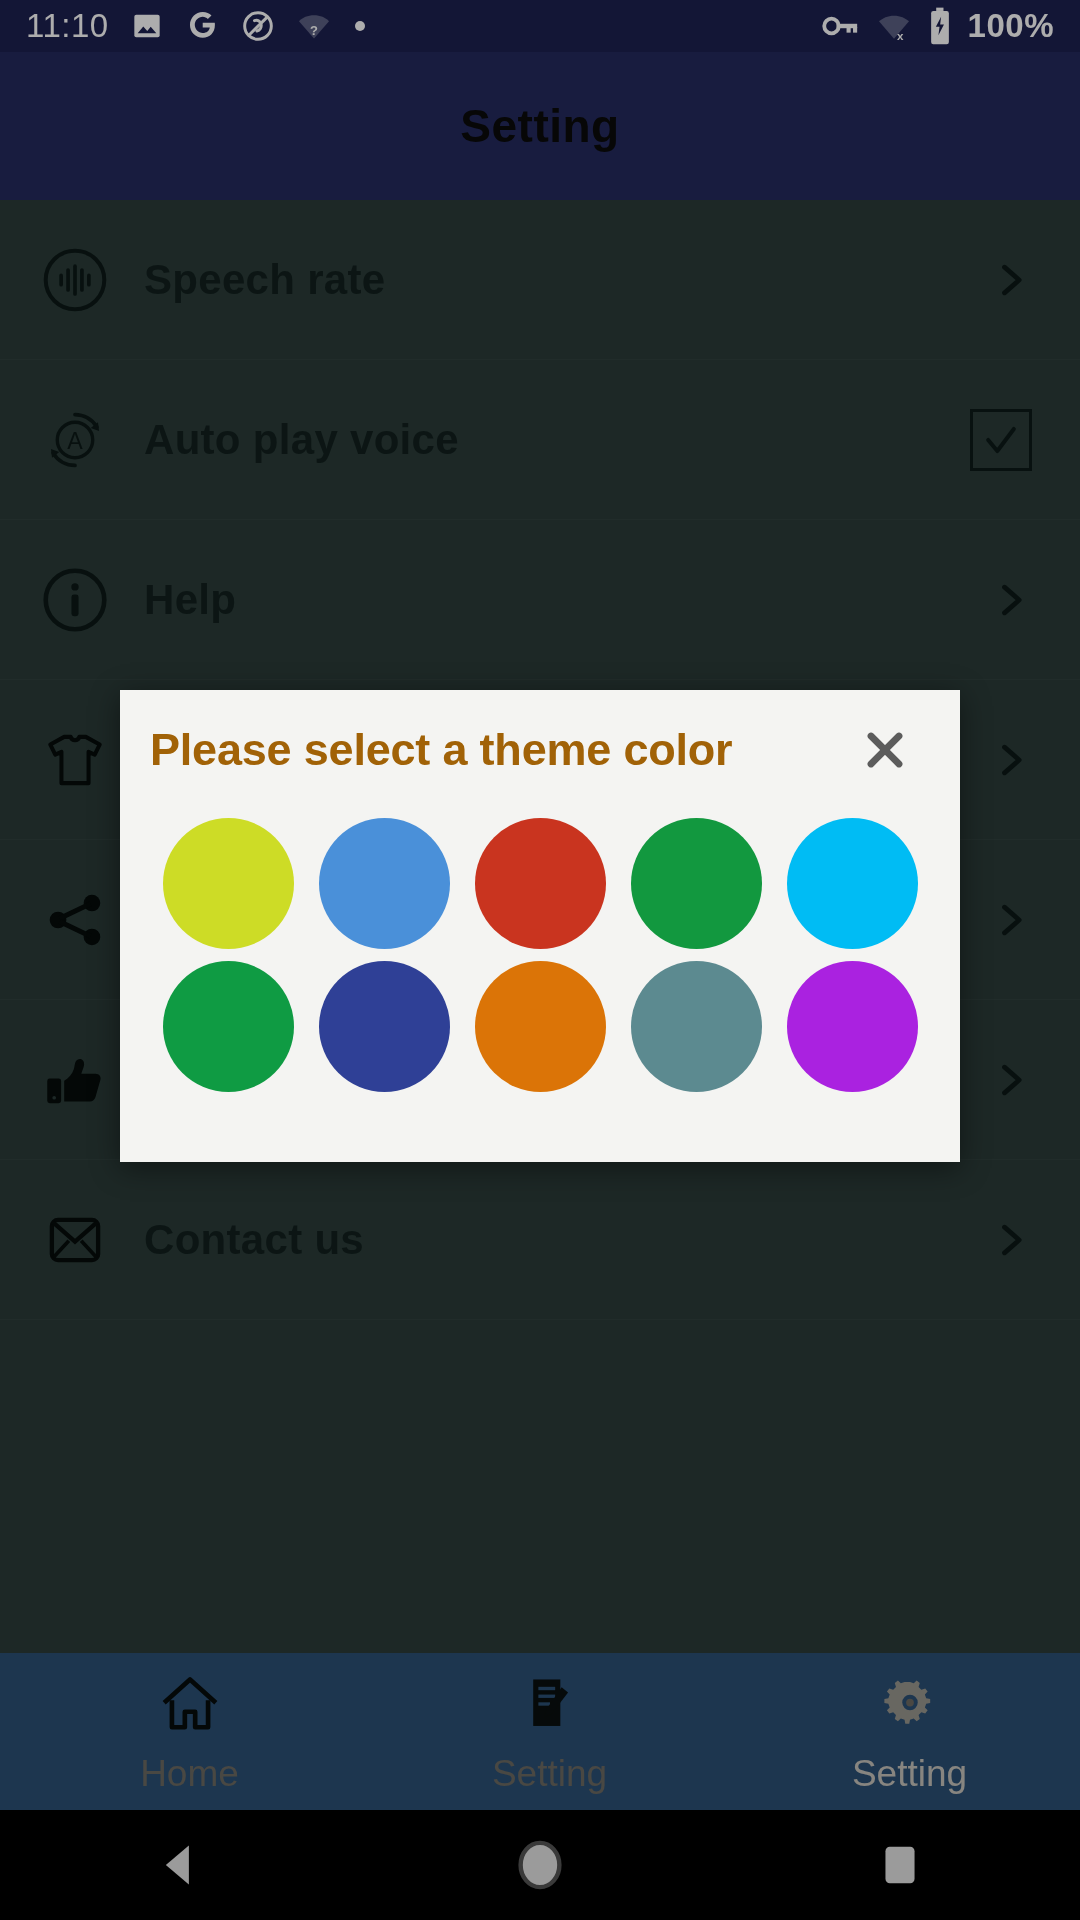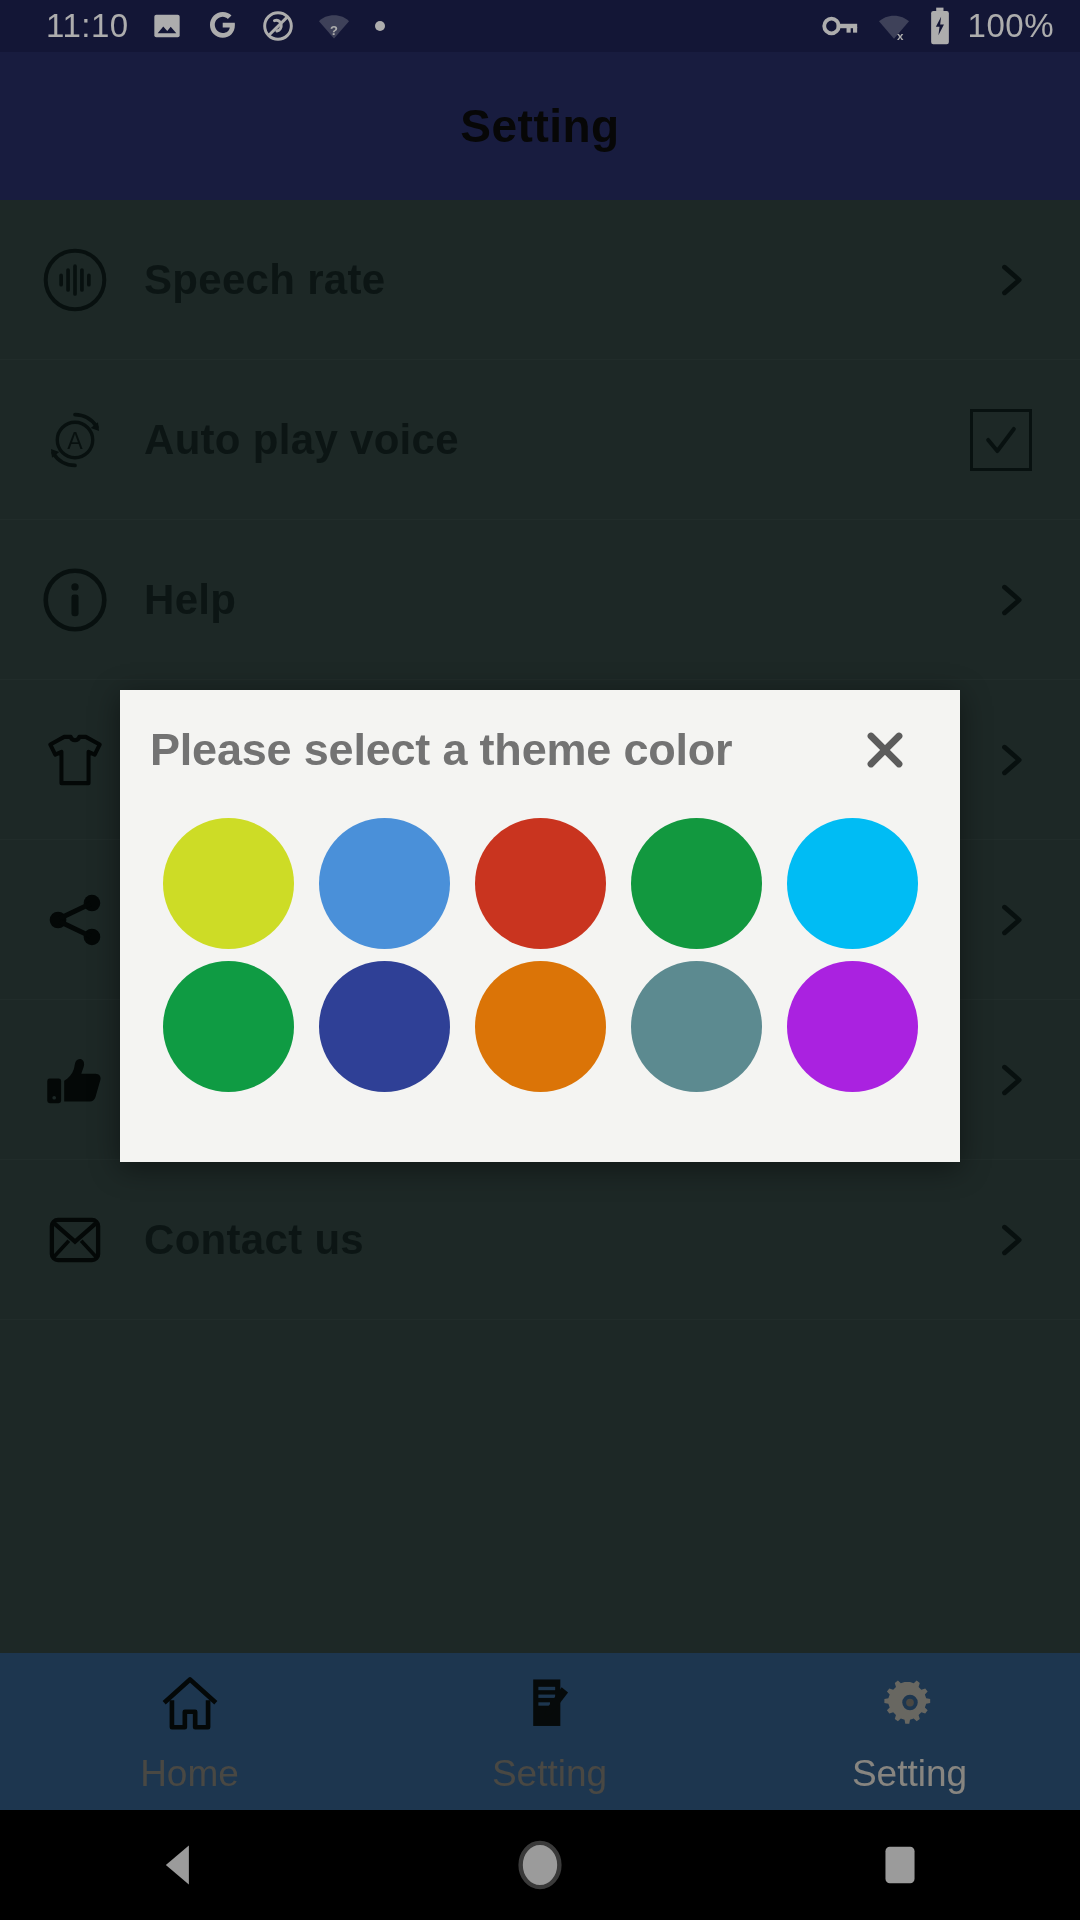--- a/index.html
+++ b/index.html
@@ -18,24 +18,24 @@
 
   
   #statusbar {
     position: absolute; top: 0; left: 0;
     width: 1080px; height: 52px;
     background: #1d2150;
     display: flex; align-items: center;
     padding: 0 26px;
     color: #ffffff;
   }
-  #status-left { display: flex; align-items: center; gap: 22px; margin-left: 20px; }
+  #status-left { display: flex; align-items: center; gap: 22px; }
   #status-right { display: flex; align-items: center; gap: 16px; margin-left: auto; }
   .clock { font-size: 33px; font-weight: 400; letter-spacing: .5px; }
-  .batt-pct { font-size: 33px; font-weight: 400; letter-spacing: .5px; }
+  .batt-pct { font-size: 33px; font-weight: 700; letter-spacing: .5px; }
   .sicon { display: inline-flex; align-items: center; justify-content: center; }
 
   
   #appbar {
     position: absolute; top: 52px; left: 0;
     width: 1080px; height: 148px;
     background: #242a5e;
     display: flex; align-items: center; justify-content: center;
   }
   #appbar-title {
@@ -116,21 +116,21 @@
     background: #f4f4f2;
     box-shadow: 0 6px 28px rgba(0,0,0,.45);
   }
   #dialog-header {
     position: relative;
     height: 120px;
     display: flex; align-items: center;
     padding: 0 44px 0 30px;
   }
   #dialog-title {
-    font-size: 45px; font-weight: bold; color: #737373;
+    font-size: 45px; font-weight: bold; color: #a16207;
     letter-spacing: -.2px;
   }
   #dialog-close {
     margin-left: auto;
     width: 62px; height: 62px;
     display: flex; align-items: center; justify-content: center;
     cursor: pointer;
   }
   #swatch-grid {
     padding: 8px 30px 0 30px;

